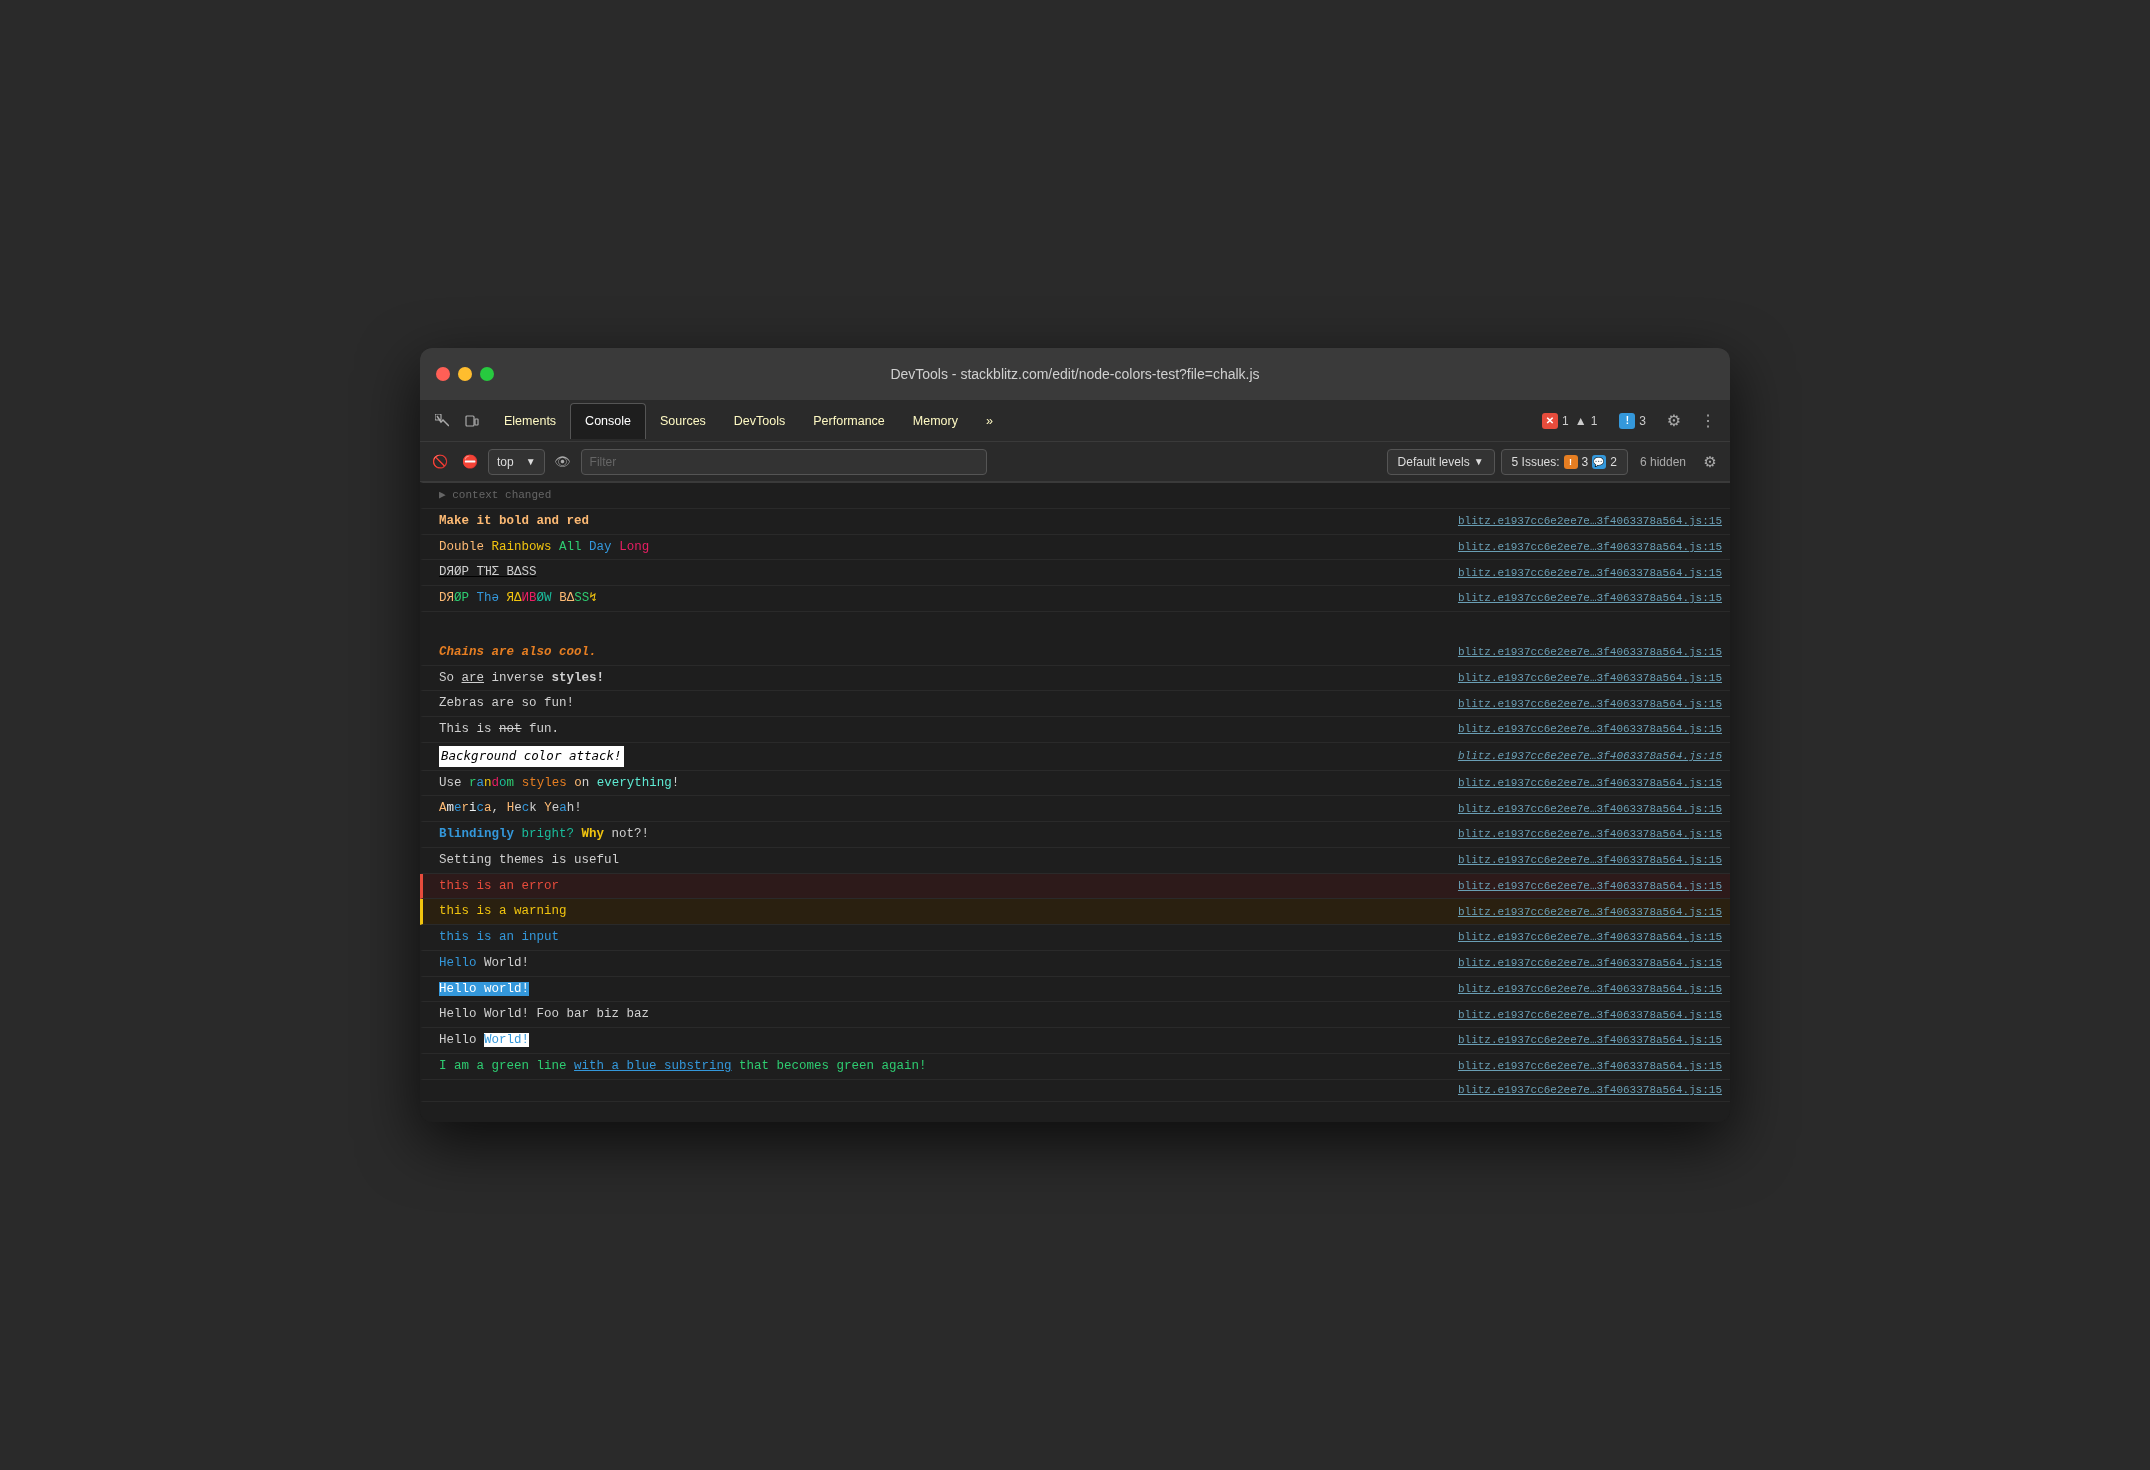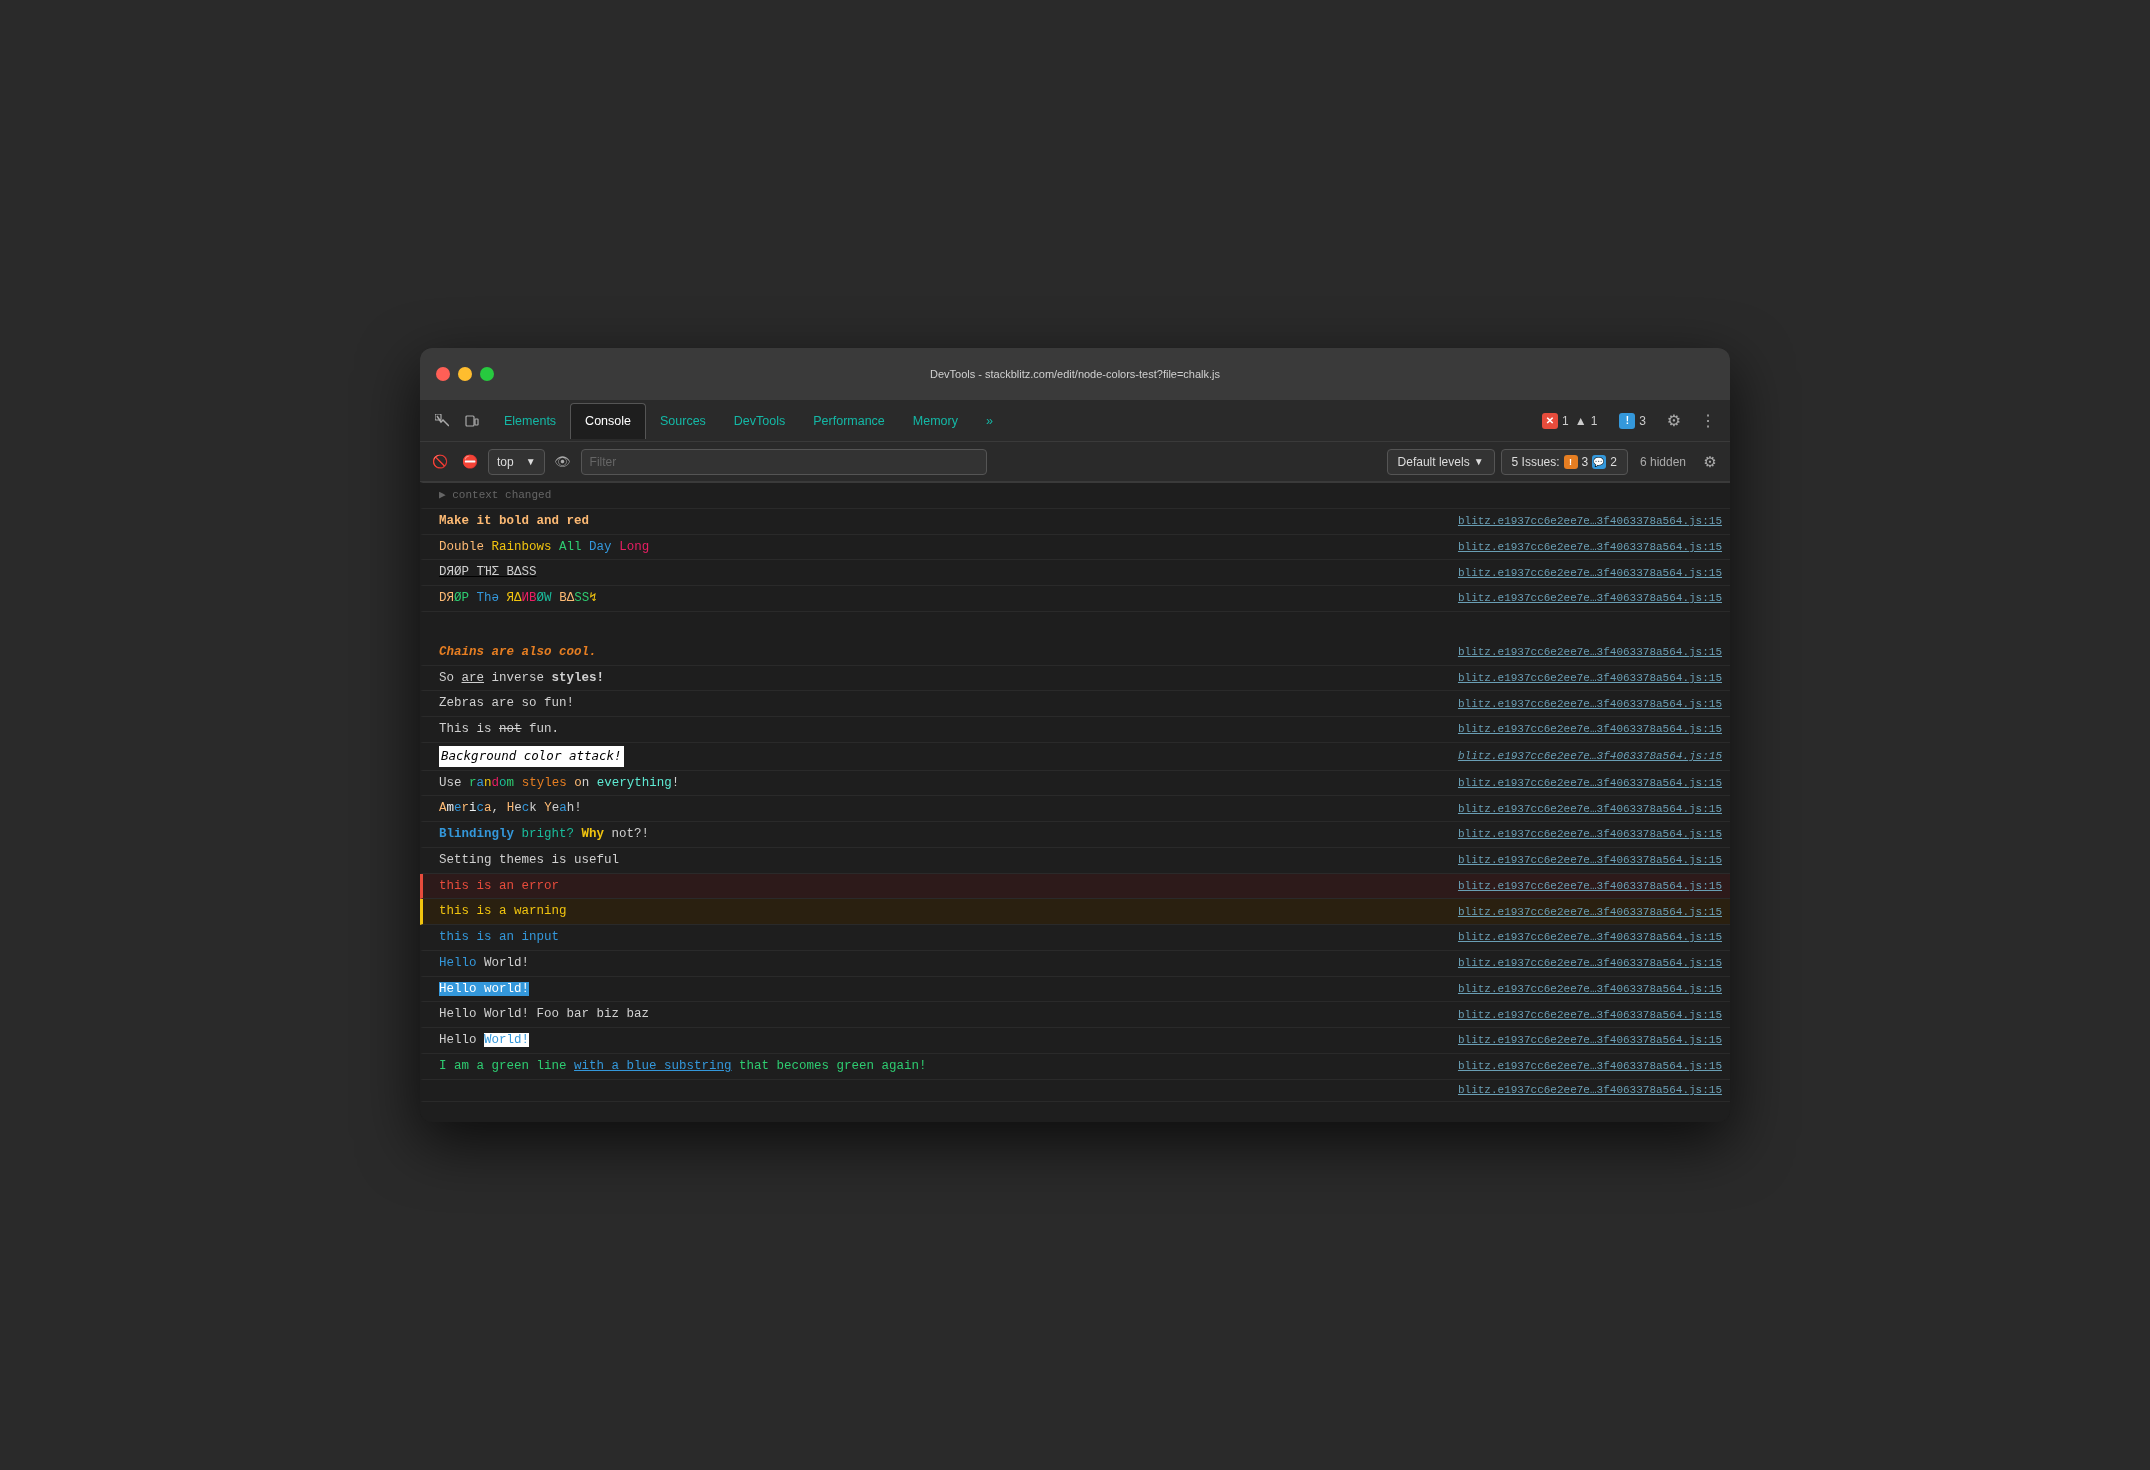--- a/index.html
+++ b/index.html
@@ -39,21 +39,21 @@
       cursor: pointer;
     }
     .tl-red { background: #ff5f56; }
     .tl-yellow { background: #ffbd2e; }
     .tl-green { background: #27c93f; }
     .title-text {
       position: absolute;
       left: 50%;
       transform: translateX(-50%);
       color: #d0d0d0;
-      font-size: 11px;
+      font-size: 14px;
       text-align: center;
     }
     
     .tabs-bar {
       background: #2a2a2a;
       height: 42px;
       display: flex;
       align-items: center;
       padding: 0 8px;
       gap: 0;
@@ -74,21 +74,21 @@
       border-radius: 4px;
       cursor: pointer;
       color: #aaa;
       font-size: 14px;
       border: none;
       background: transparent;
     }
     .tab {
       padding: 6px 14px;
       font-size: 12.5px;
-      color: #14b8a6;
+      color: #fef9c3;
       cursor: pointer;
       border-radius: 4px 4px 0 0;
       height: 36px;
       display: flex;
       align-items: center;
     }
     .tab.active {
       color: #fff;
       background: #1e1e1e;
       border-top: 1px solid #555;

